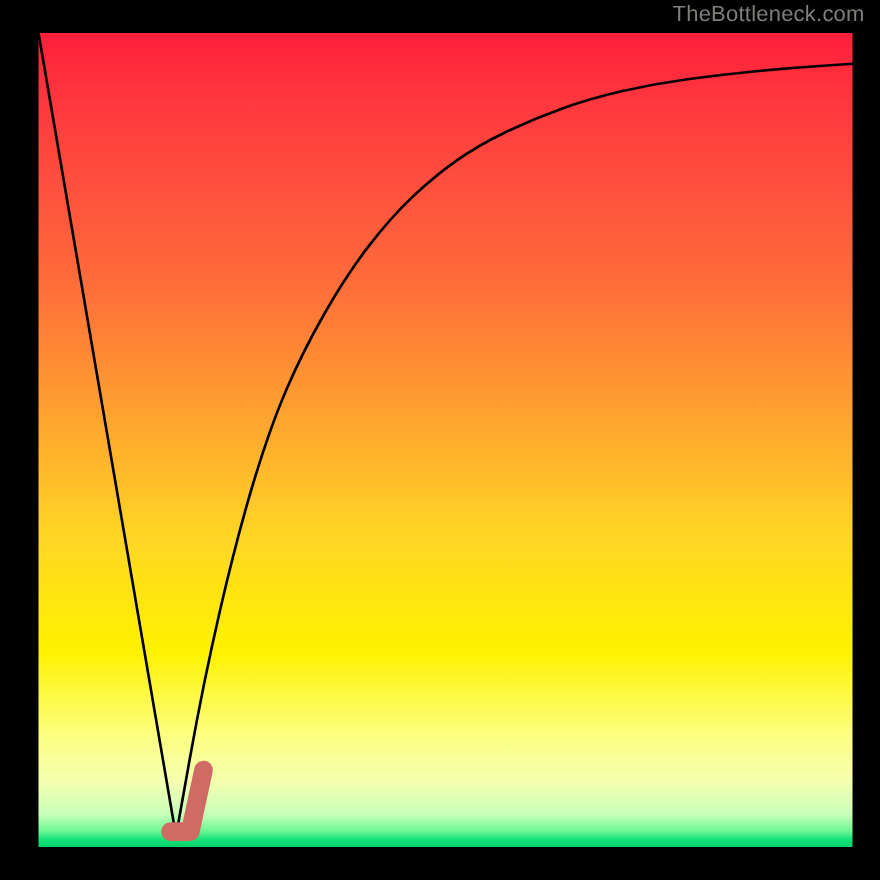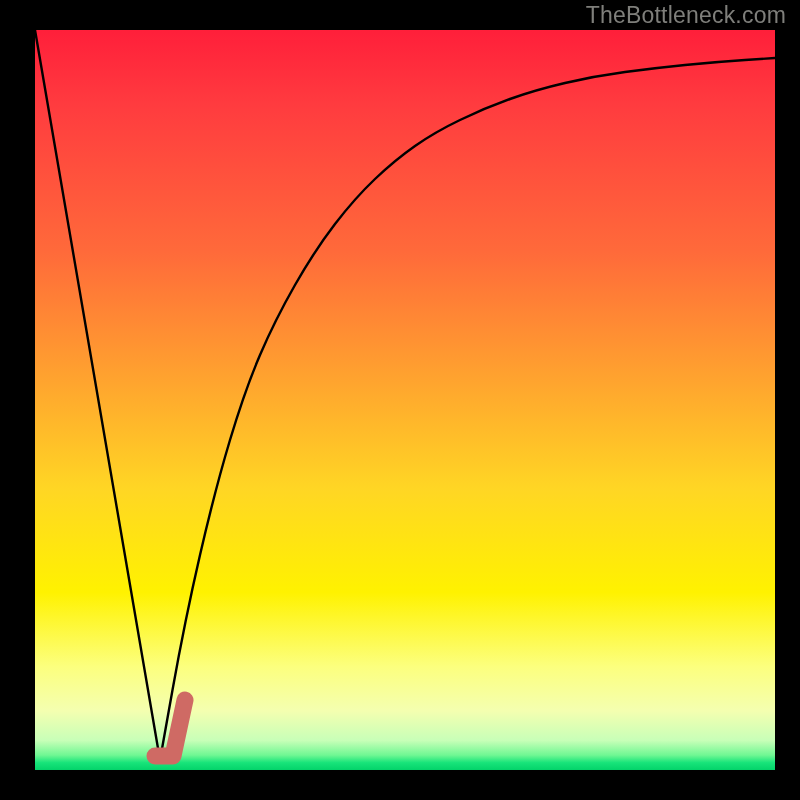--- a/index.html
+++ b/index.html
@@ -40,21 +40,21 @@
       #6ff793 98%,
       #18e47a 99%,
       #03d36a 100%
     );
   }
   .watermark {
     position: absolute;
     top: 2px;
     right: 14px;
     color: #7f7f7b;
-    font-size: 23px;
+    font-size: 20px;
     letter-spacing: 0.2px;
     user-select: none;
   }
   svg.curves {
     position: absolute;
     left: 0;
     top: 0;
     width: 740px;
     height: 740px;
     overflow: visible;

